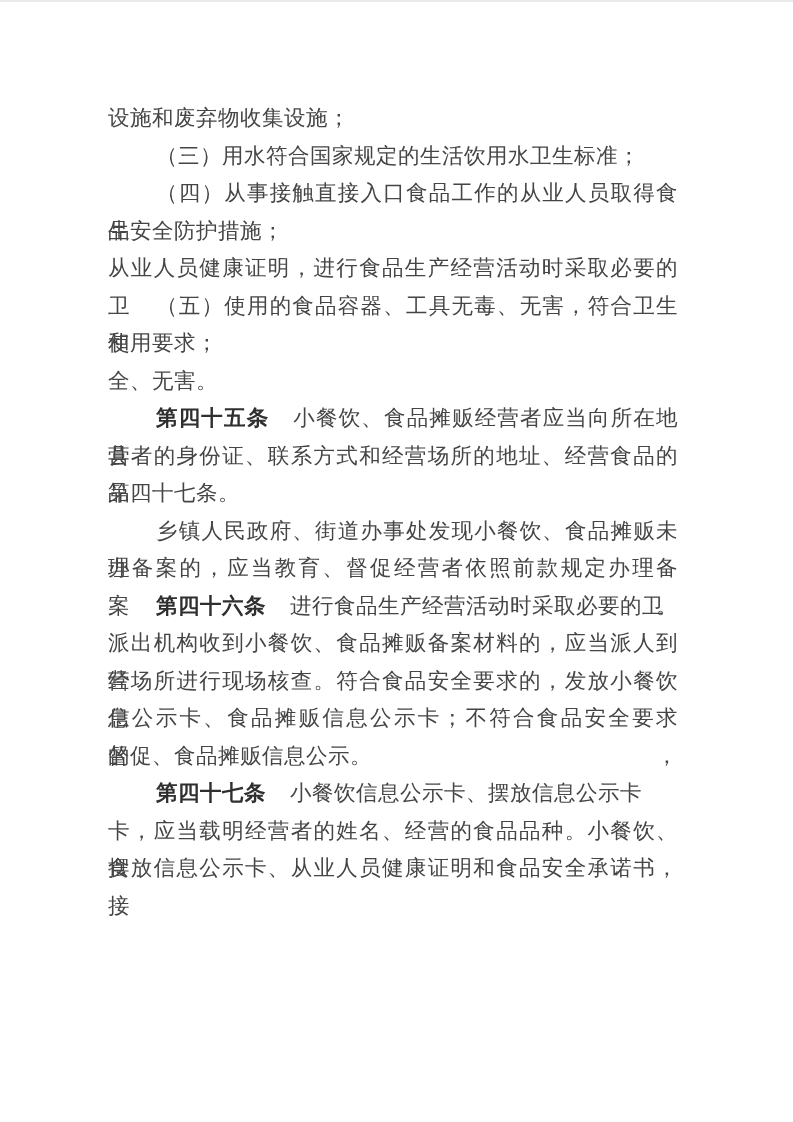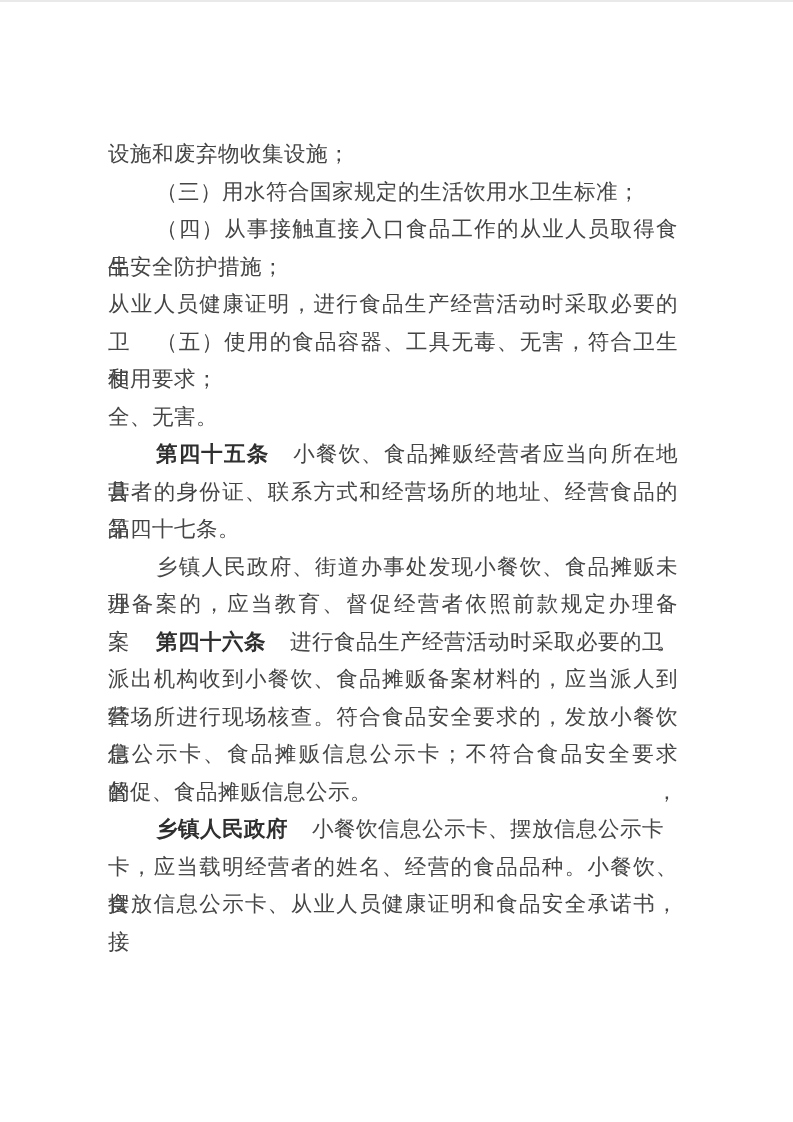--- a/index.html
+++ b/index.html
@@ -25,21 +25,20 @@
   }
   .text-block {
     position: absolute;
     left: 108px;
     top: 100px;
     width: 570px;
     font-size: 21.5px;
     line-height: 37.5px;
     color: #454545;
     letter-spacing: 0.5px;
-    margin-top: 36px;
   }
   .line {
     height: 37.5px;
     text-align: left;
   }
   .line.indent {
     text-indent: 48px;
   }
   .line.stretch {
     text-align: justify;
@@ -68,17 +67,17 @@
       <div class="line indent stretch"><span class="art">第四十五条</span><span>小餐饮、食品摊贩经营者应当向所在地县</span></div>
       <div class="line stretch"><span>营者的身份证、联系方式和经营场所的地址、经营食品的品</span></div>
       <div class="line"><span>第四十七条。</span></div>
       <div class="line indent stretch"><span>乡镇人民政府、街道办事处发现小餐饮、食品摊贩未办</span></div>
       <div class="line stretch"><span>理备案的，应当教育、督促经营者依照前款规定办理备案。</span></div>
       <div class="line indent"><span class="art">第四十六条</span><span>进行食品生产经营活动时采取必要的卫</span></div>
       <div class="line stretch"><span>派出机构收到小餐饮、食品摊贩备案材料的，应当派人到经</span></div>
       <div class="line stretch"><span>营场所进行现场核查。符合食品安全要求的，发放小餐饮信</span></div>
       <div class="line stretch"><span>息公示卡、食品摊贩信息公示卡；不符合食品安全要求的，</span></div>
       <div class="line"><span>督促、食品摊贩信息公示。</span></div>
-      <div class="line indent"><span class="art">乡镇人民政府</span><span>小餐饮信息公示卡、摆放信息公示卡</span></div>
+      <div class="line indent"><span class="art">第四十七条</span><span>小餐饮信息公示卡、摆放信息公示卡</span></div>
       <div class="line stretch"><span>卡，应当载明经营者的姓名、经营的食品品种。小餐饮、食</span></div>
       <div class="line stretch"><span>摆放信息公示卡、从业人员健康证明和食品安全承诺书，接</span></div>
     </div>
 </div>
 
 </body></html>

